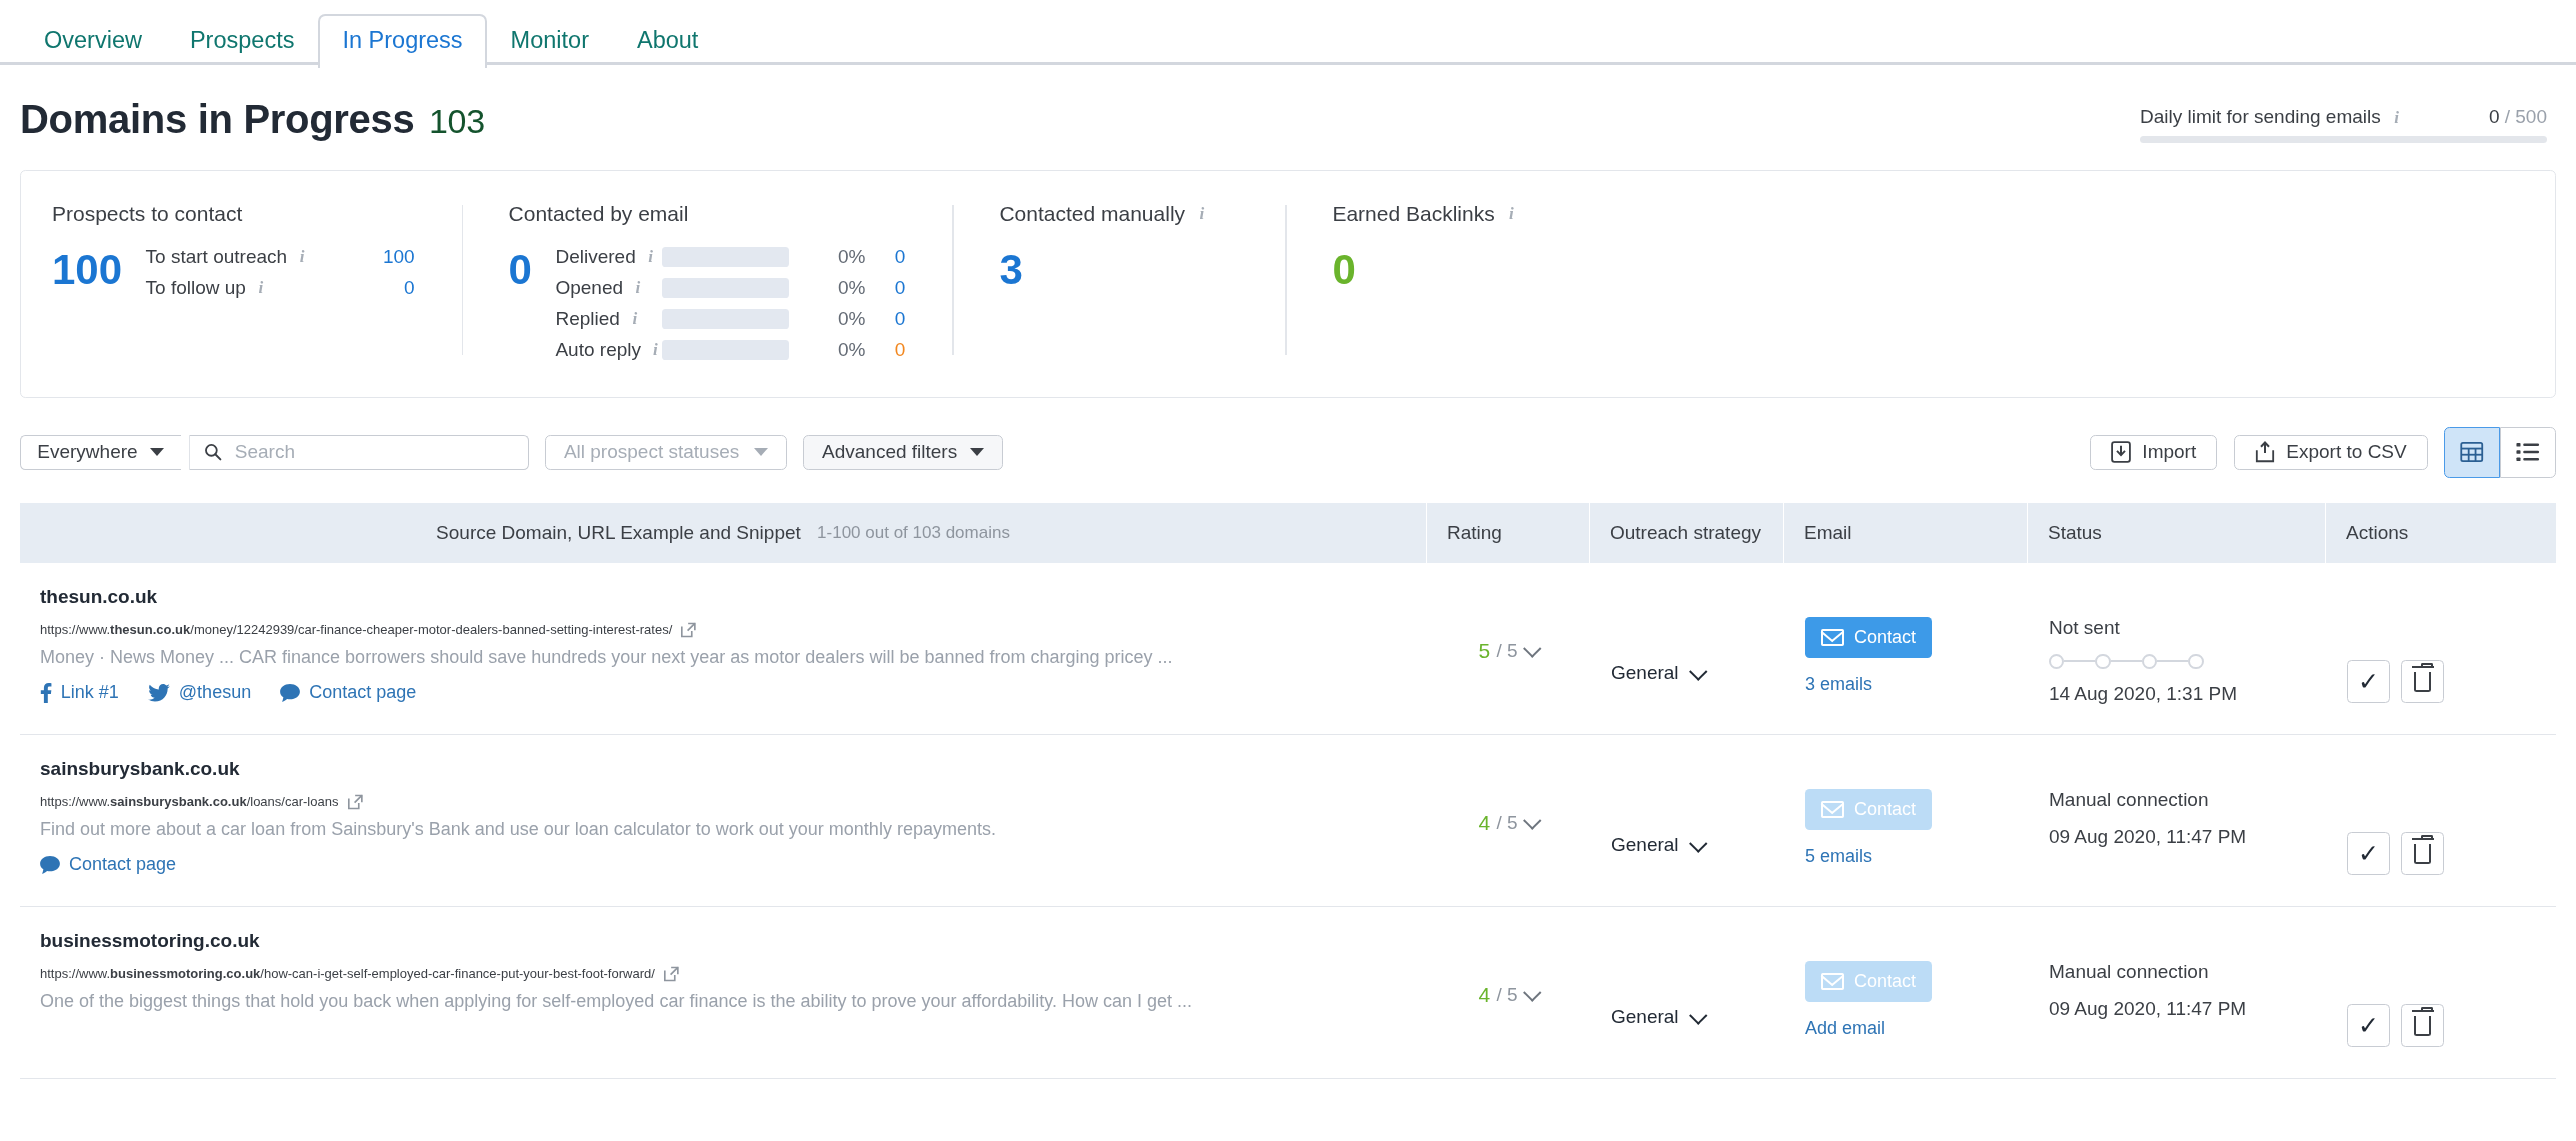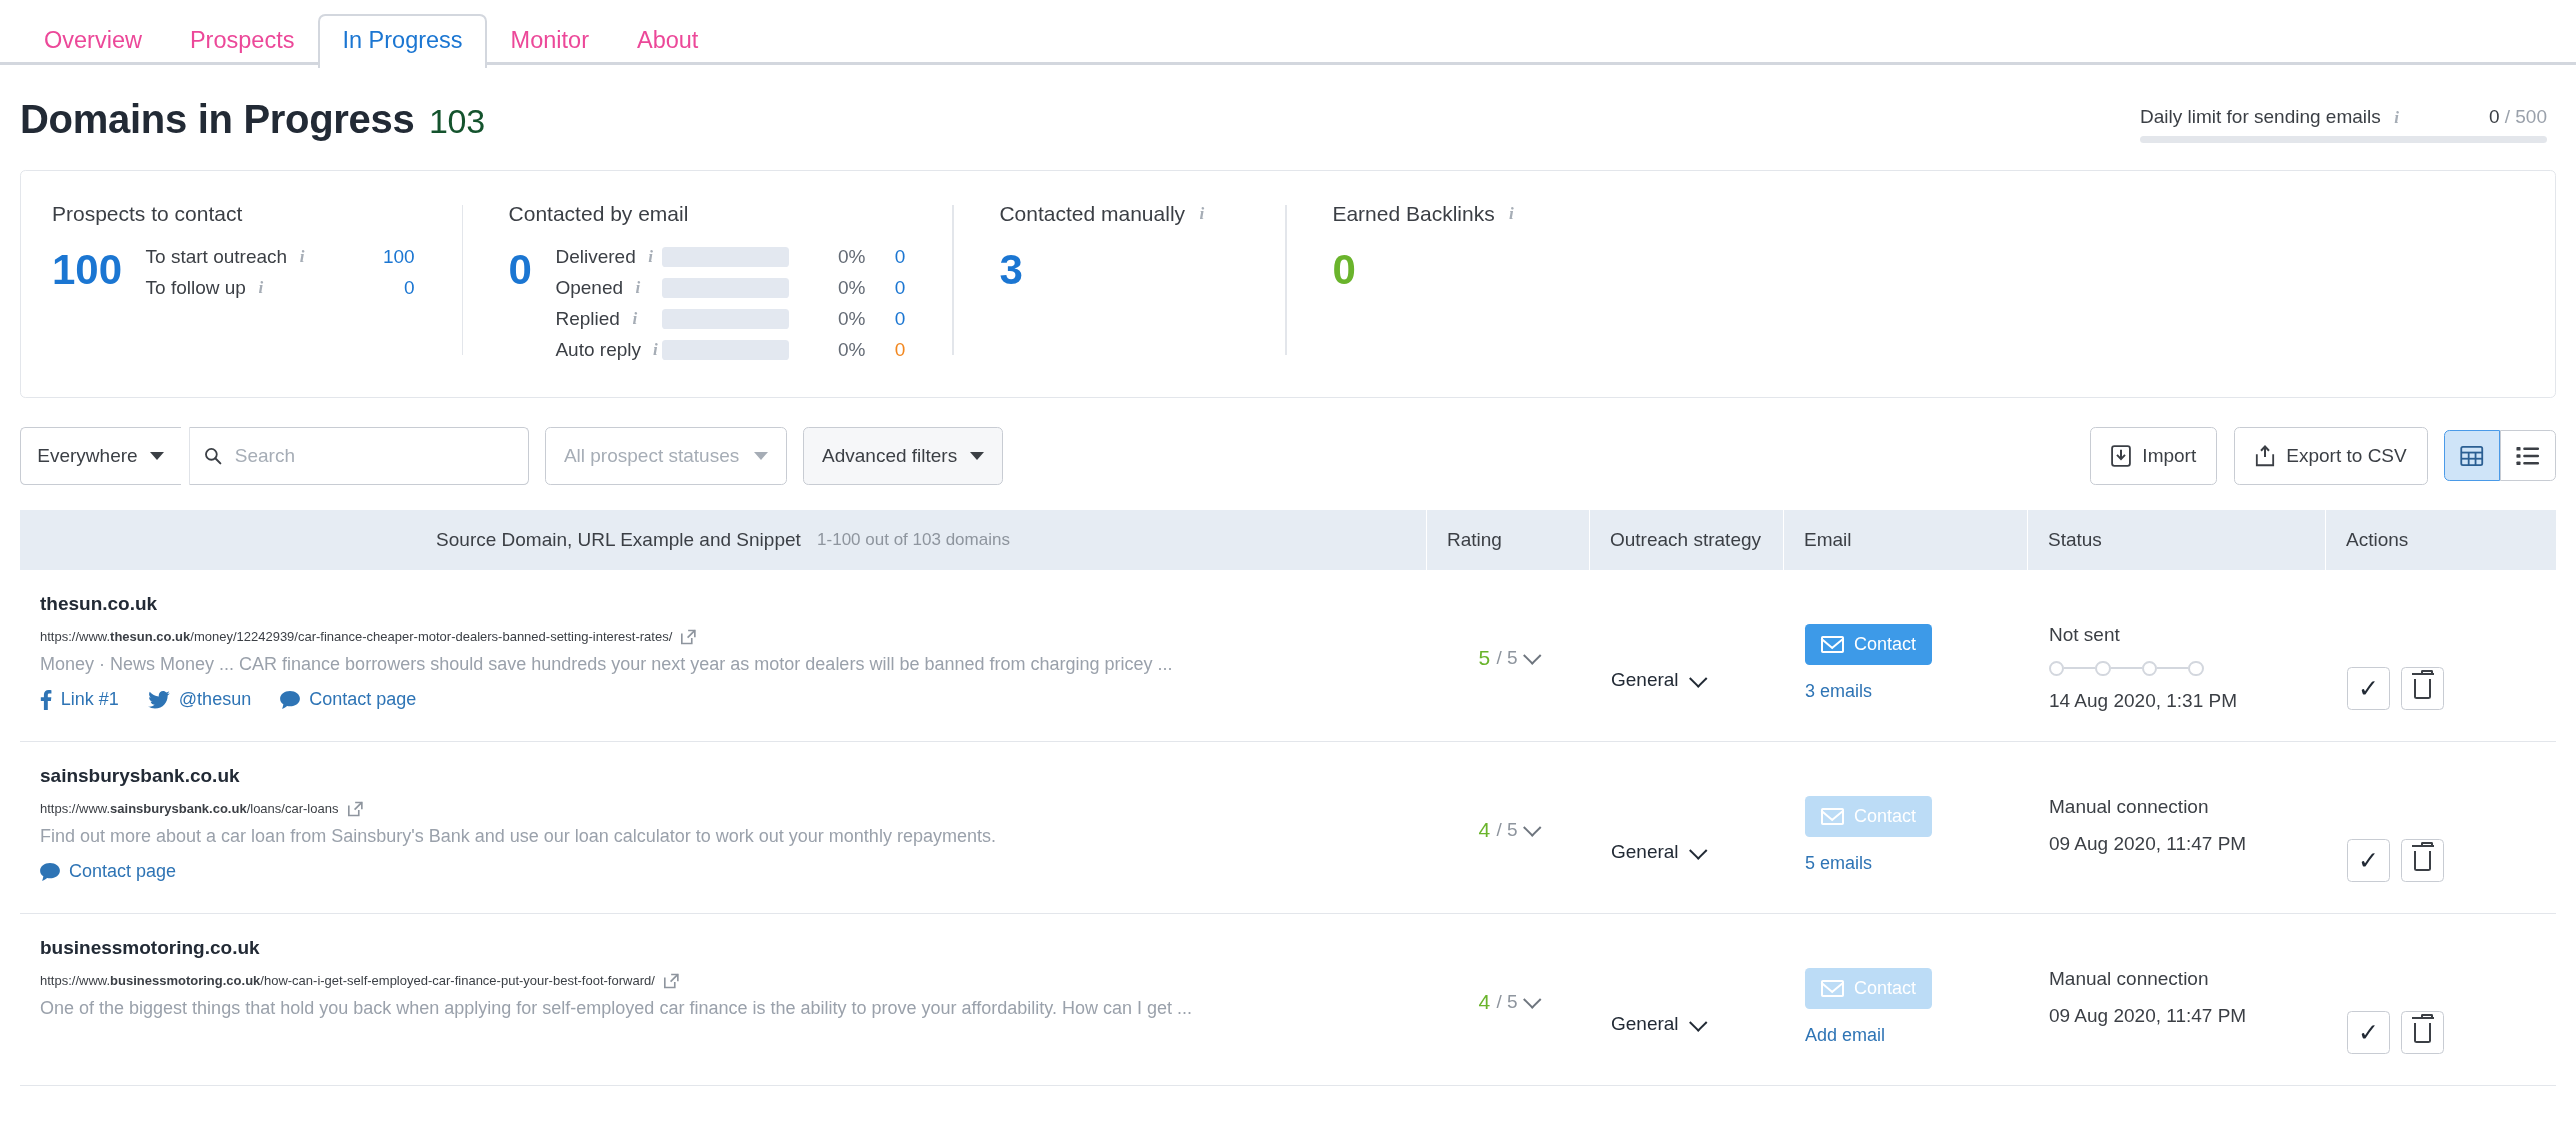--- a/index.html
+++ b/index.html
@@ -23,21 +23,21 @@
     content: "";
     position: absolute;
     left: 0; right: 0; bottom: 0;
     height: 2.7px;
     background: #d3d7de;
   }
   .tab {
     position: relative;
     z-index: 2;
     font-size: 23.5px;
-    color: #ec4899;
+    color: #0f766e;
     padding: 12.7px 22px 15.4px 22px;
     line-height: 1;
     cursor: pointer;
     white-space: nowrap;
     border: 2.7px solid transparent;
     border-bottom: none;
     border-radius: 7.2px 7.2px 0 0;
     margin-bottom: -2.7px;
     background: transparent;
   }
@@ -160,21 +160,21 @@
   
   .toolbar {
     display: flex; align-items: center;
     justify-content: space-between;
     margin: 29px 20px 0 20px;
   }
   .toolbar-left { display: flex; align-items: center; gap: 16.3px; }
   .toolbar-right { display: flex; align-items: center; gap: 16.3px; }
 
   .ctrl {
-    height: 58px; border: 1.8px solid #c8ccd3; border-radius: 5.4px;
+    height: 35px; border: 1.8px solid #c8ccd3; border-radius: 5.4px;
     background: #fff; display: flex; align-items: center;
     font-size: 19px; color: #3b3f45; cursor: pointer;
   }
   .search-group { display: flex; align-items: stretch; }
   .scope-select {
     padding: 0 16.3px; gap: 12.7px;
     border-radius: 5.4px 0 0 5.4px; border-right: none;
   }
   .search-box {
     width: 340px; padding: 0 14.5px; gap: 12.7px;

